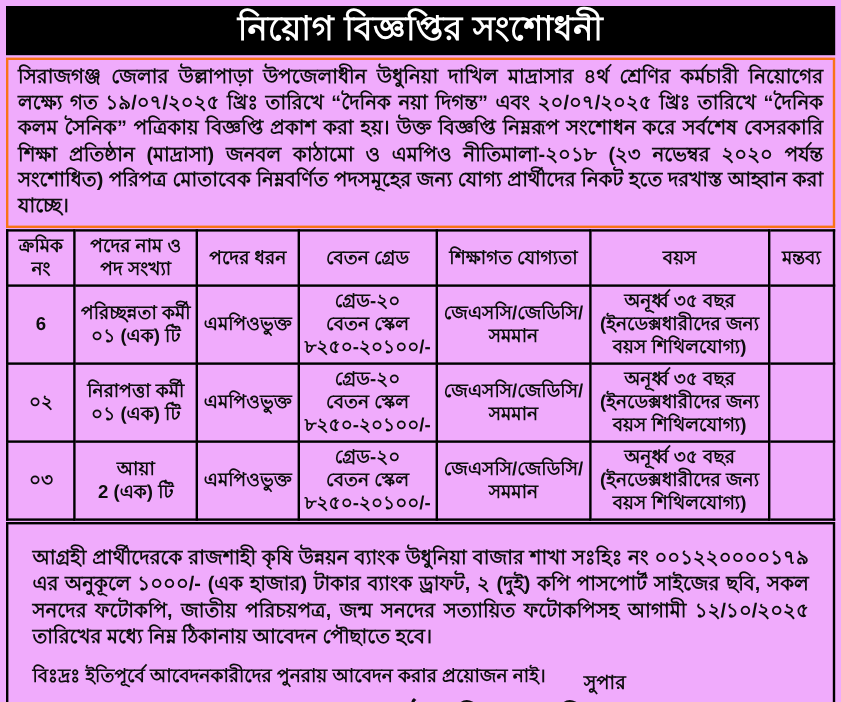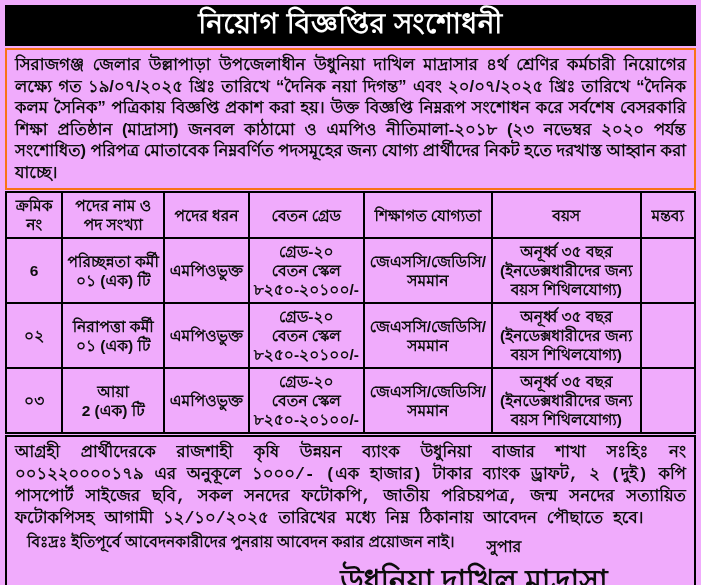--- a/index.html
+++ b/index.html
@@ -73,26 +73,25 @@
   .col-age     { width: 22.0%; margin-top: 46px; }
   .col-remarks { width: 7.5%; }
   .bottom-box {
     box-sizing: border-box;
     width: 691px;
     border: 2px solid #000000;
     margin-top: 1px;
     padding: 5px 8px 6px 8px;
   }
   .bottom-box .apply-para {
-    margin: 0;
+    margin: 12px;
     font-size: 16.5px;
     line-height: 22px;
     font-weight: bold;
     text-align: justify;
-    font-family: Liberation Mono, monospace;
   }
   .note-line {
     margin: 2px 0 0 12px;
     font-size: 15.5px;
     line-height: 20px;
     font-weight: bold;
   }
   .signature {
     width: 62%;
     margin-left: auto;

